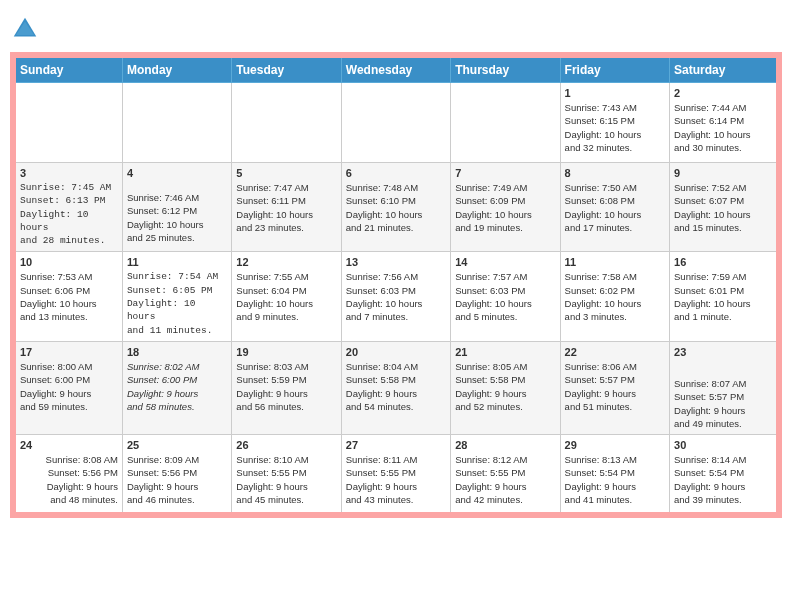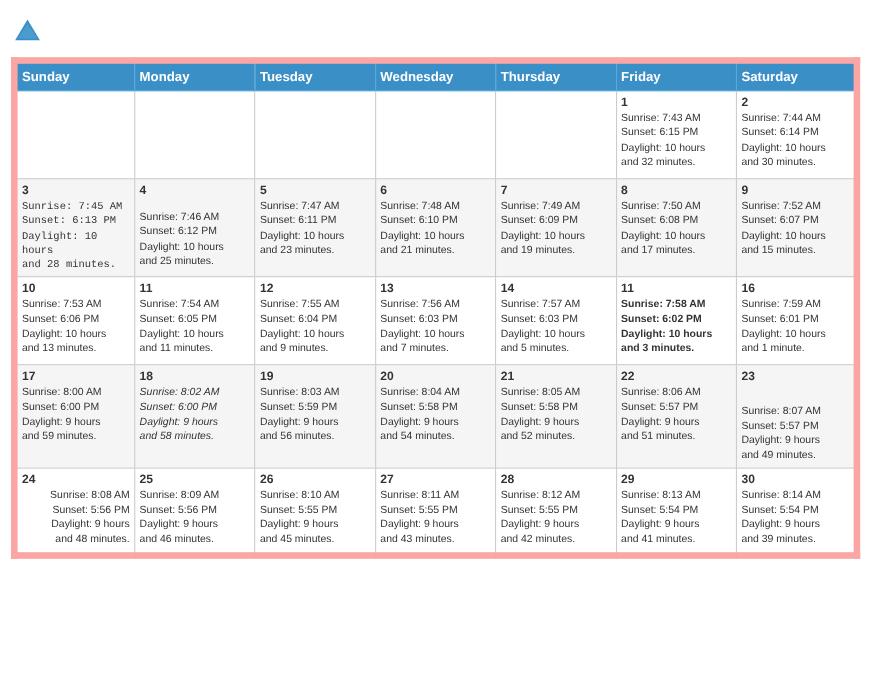--- a/index.html
+++ b/index.html
@@ -197,21 +197,21 @@
       <tr>
         <td>
           <span class="day-number">10</span>
           <div class="day-info" style="white-space: pre-line;">Sunrise: 7:53 AM
 Sunset: 6:06 PM
 Daylight: 10 hours
 and 13 minutes.</div>
         </td>
         <td>
           <span class="day-number">11</span>
-          <div class="day-info" style="white-space: pre-line;">Sunrise: 7:54 AM
+          <div class="day-info" style="white-space: pre-line; font-family: Liberation Mono, monospace;">Sunrise: 7:54 AM
 Sunset: 6:05 PM
 Daylight: 10 hours
 and 11 minutes.</div>
         </td>
         <td>
           <span class="day-number">12</span>
           <div class="day-info" style="white-space: pre-line;">Sunrise: 7:55 AM
 Sunset: 6:04 PM
 Daylight: 10 hours
 and 9 minutes.</div>
@@ -225,21 +225,21 @@
         </td>
         <td>
           <span class="day-number">14</span>
           <div class="day-info" style="white-space: pre-line;">Sunrise: 7:57 AM
 Sunset: 6:03 PM
 Daylight: 10 hours
 and 5 minutes.</div>
         </td>
         <td>
           <span class="day-number">11</span>
-          <div class="day-info" style="white-space: pre-line; font-weight: bold;">Sunrise: 7:58 AM
+          <div class="day-info" style="white-space: pre-line;">Sunrise: 7:58 AM
 Sunset: 6:02 PM
 Daylight: 10 hours
 and 3 minutes.</div>
         </td>
         <td>
           <span class="day-number">16</span>
           <div class="day-info" style="white-space: pre-line;">Sunrise: 7:59 AM
 Sunset: 6:01 PM
 Daylight: 10 hours
 and 1 minute.</div>

